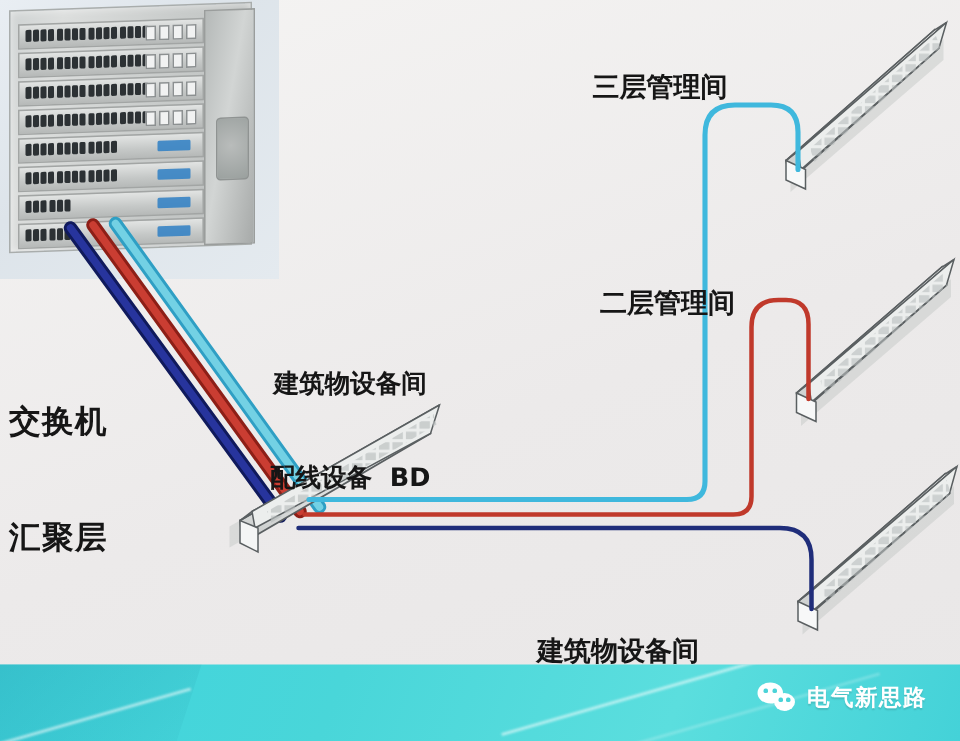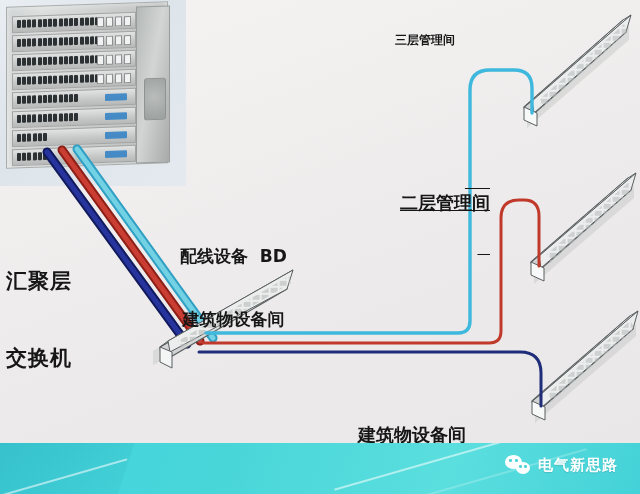--- a/index.html
+++ b/index.html
@@ -85,22 +85,22 @@
     font-family:Liberation Sans, sans-serif;
   }
   
   .lbl{
     position:absolute;color:#161616;font-weight:bold;
     font-family:"DejaVu Sans","Liberation Sans",sans-serif;
     line-height:1.22;white-space:pre;
   }
   .lbl-dev{left:6px;top:218px;font-size:21px;letter-spacing:1px;}
   .lbl-bd{left:180px;top:205px;font-size:17px;text-align:center;}
-  .lbl-fd3{left:395px;top:4px;font-size:12px;text-align:left;}
-  .lbl-fd2{left:400px;top:148px;font-size:18px;text-align:right;text-decoration:underline;}
+  .lbl-fd3{left:395px;top:4px;font-size:18px;text-align:left;}
+  .lbl-fd2{left:400px;top:148px;font-size:18px;text-align:right;}
   .lbl-fd1{left:358px;top:380px;font-size:18px;text-align:center;}
   
   svg.layer{position:absolute;left:0;top:0;width:640px;height:494px;}
 </style>
 </head>
 <body>
 
 <div id="stage">
 
   <div class="switch-photo">
@@ -396,27 +396,27 @@
     <g>
       <path d="M203,343 L489,343 Q501,343 501,331 L501,218 Q501,200 519,200 L524,200 Q539,200 539,216 L539,266" fill="none" stroke="#c0392b" stroke-width="3" stroke-linecap="round"></path>
     </g>
 
     <g>
       <path d="M199,352 L520,352 Q541,352 541,373 L541,406" fill="none" stroke="#1f2d7a" stroke-width="3" stroke-linecap="round"></path>
     </g>
   </svg>
 
   <div class="lbl lbl-dev">
+    <div>交换机</div>
     <div>汇聚层</div>
-    <div>交换机</div>
   </div>
 
   <div class="lbl lbl-bd">
+    <div>建筑物设备间</div>
     <div>配线设备  BD</div>
-    <div>建筑物设备间</div>
   </div>
 
   <div class="lbl lbl-fd3">
     <div>三层管理间</div>
   </div>
 
   <div class="lbl lbl-fd2">
     <div>二层管理间</div>
   </div>
 

